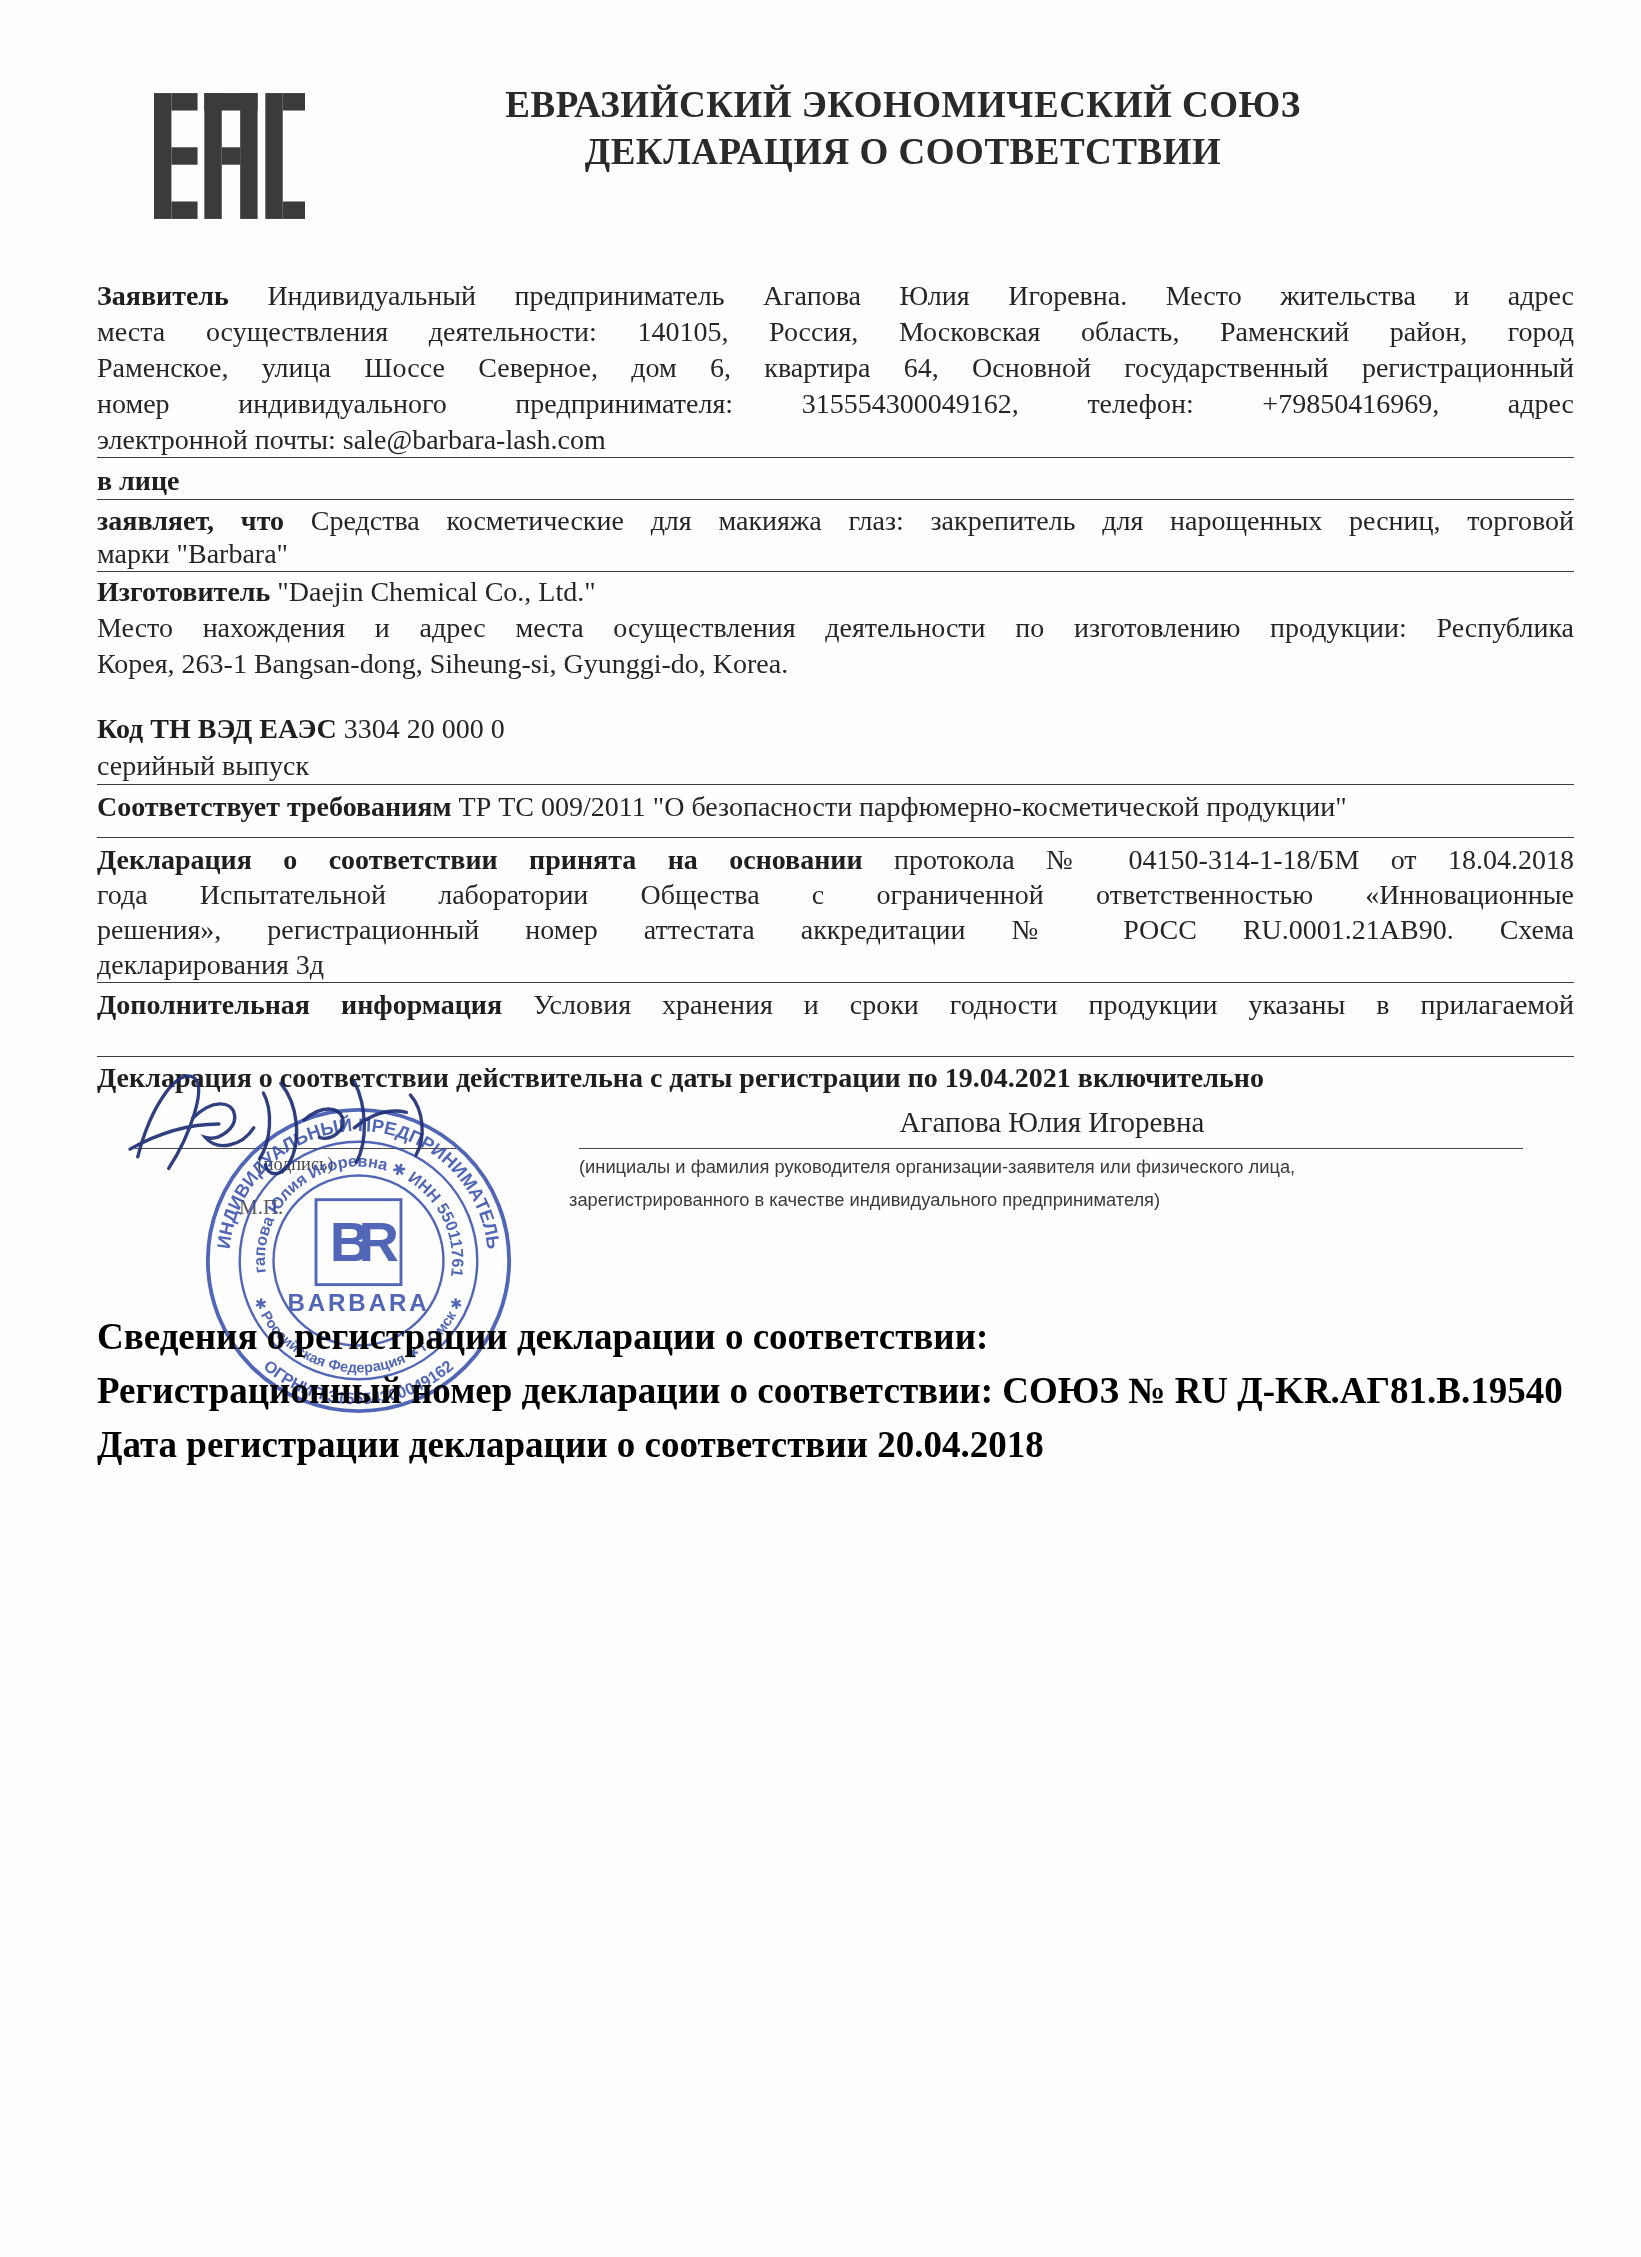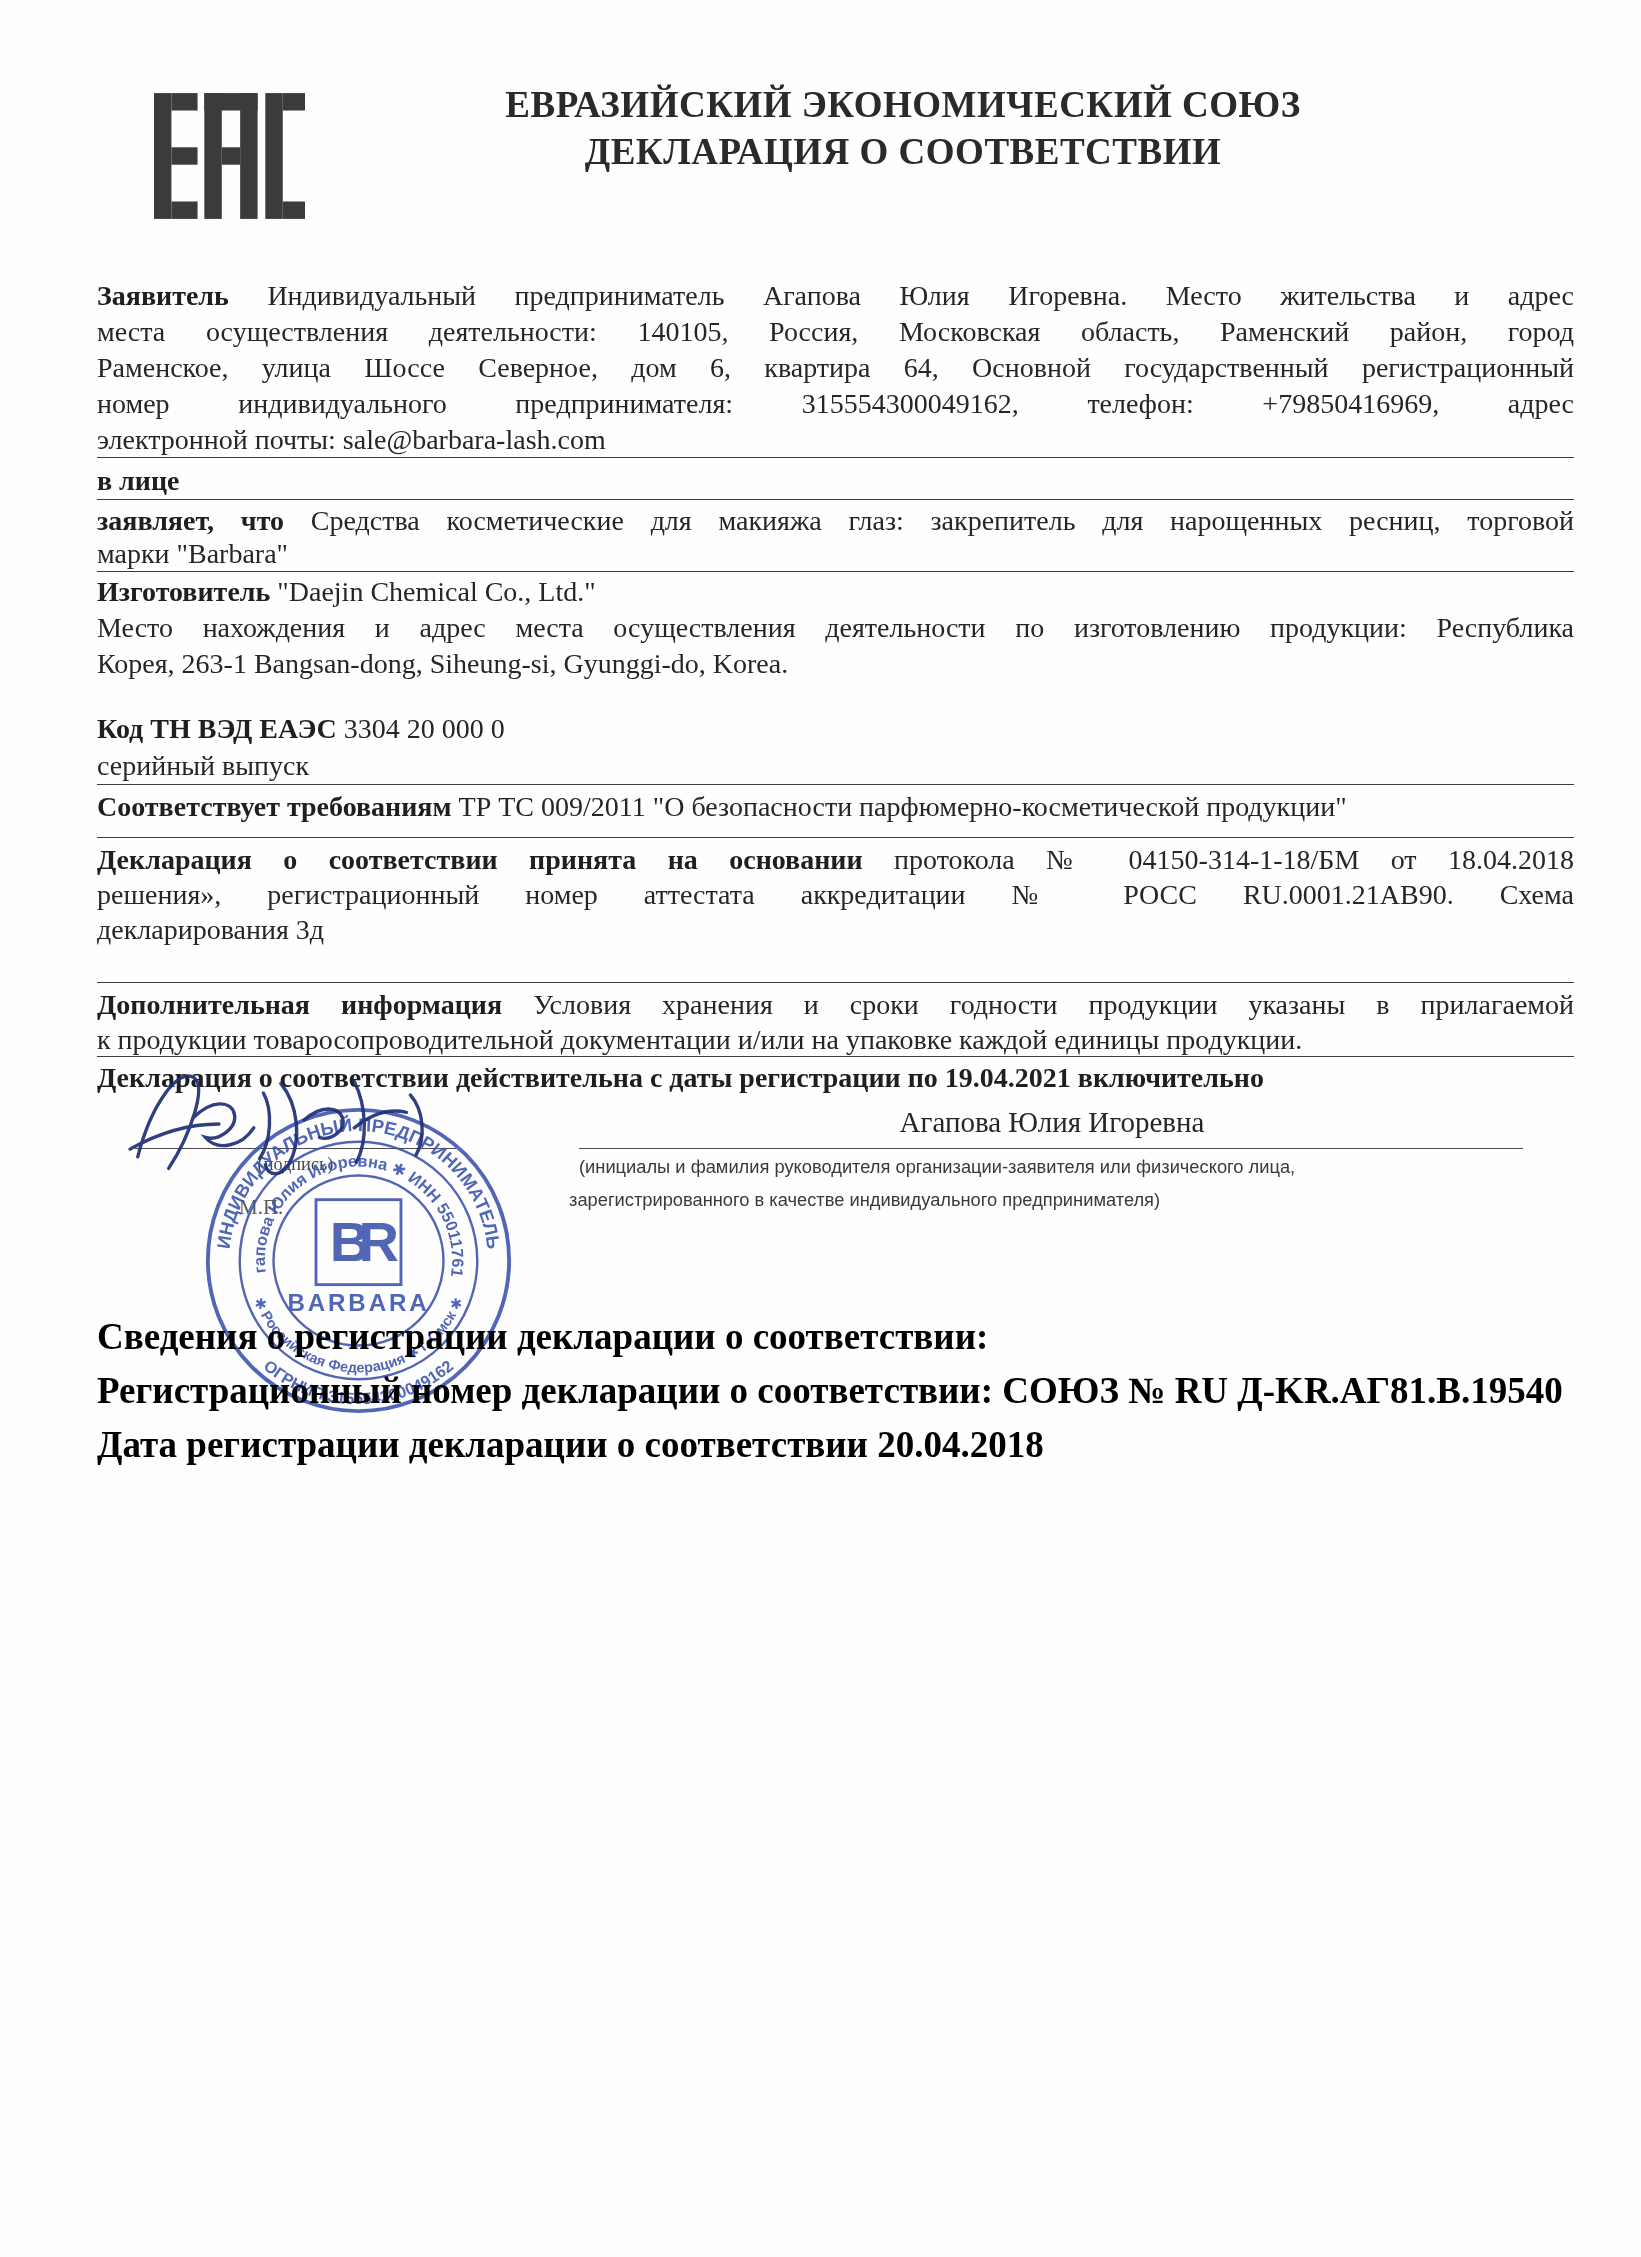--- a/index.html
+++ b/index.html
@@ -85,28 +85,28 @@
   </div>
   <div class="abs hr" style="top:784px"></div>
 
   <div class="abs col" style="top:789px">
     <div class="ln ll"><b>Соответствует требованиям</b> <span>ТР ТС 009/2011 "О безопасности парфюмерно-косметической продукции"</span></div>
   </div>
   <div class="abs hr" style="top:837px"></div>
 
   <div class="abs col" style="top:842px">
     <div class="ln jl" style="line-height:35px"><b>Декларация о соответствии принята на основании</b> <span>протокола № 04150-314-1-18/БМ от 18.04.2018</span></div>
+    <div class="ln jl" style="line-height:35px">года Испытательной лаборатории Общества с ограниченной ответственностью «Инновационные</div>
     <div class="ln jl" style="line-height:35px">решения», регистрационный номер аттестата аккредитации № РОСС RU.0001.21АВ90. Схема</div>
     <div class="ln ll" style="line-height:35px">декларирования 3д</div>
   </div>
   <div class="abs hr" style="top:982px"></div>
 
   <div class="abs col" style="top:987px">
     <div class="ln jl" style="line-height:35px"><b>Дополнительная информация</b> <span>Условия хранения и сроки годности продукции указаны в прилагаемой</span></div>
-    <div class="ln ll" style="line-height:35px">к продукции товаросопроводительной документации и/или на упаковке каждой единицы продукции.</div>
   </div>
   <div class="abs hr" style="top:1056px"></div>
 
   <div class="abs col" style="top:1060px">
     <div class="ln ll"><b>Декларация о соответствии действительна с даты регистрации по 19.04.2021 включительно</b></div>
   </div>
 
   <div class="abs sigline" style="left:135px;top:1148px;width:321px"></div>
   <div class="abs center" style="left:135px;top:1154px;width:321px;font-size:18.3px;color:#474747">(подпись)</div>
 

